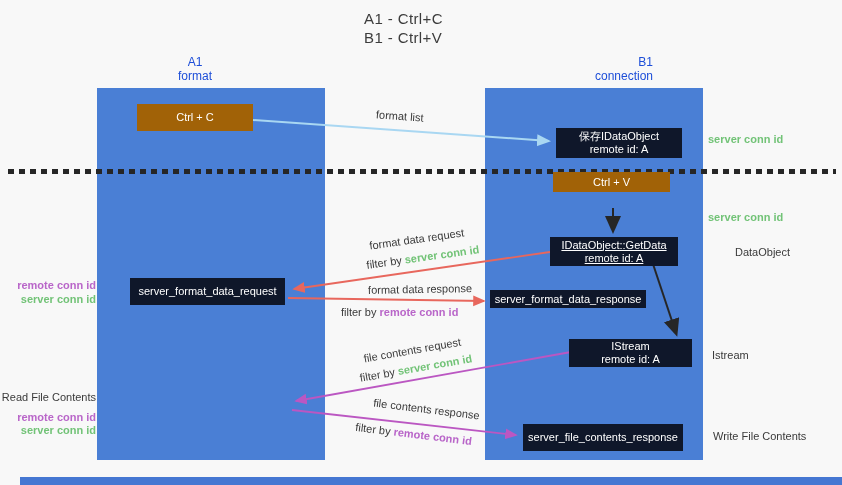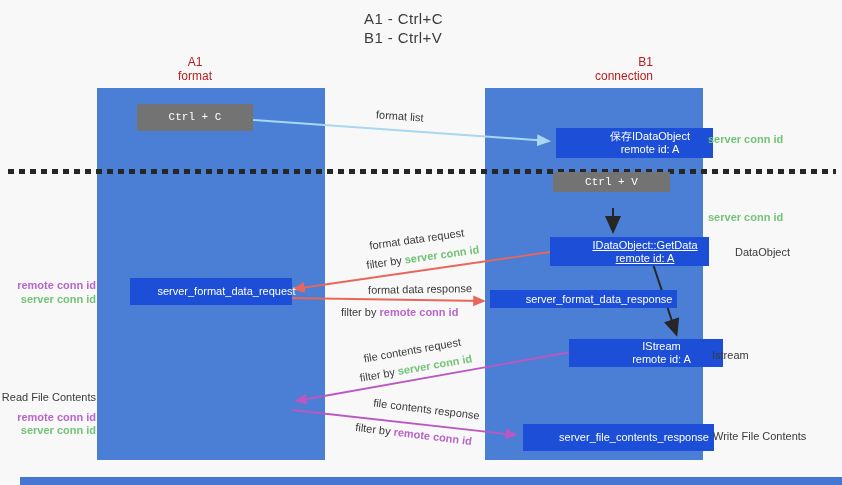--- a/index.html
+++ b/index.html
@@ -4,32 +4,32 @@
 <style>
   html,body{margin:0;padding:0;background:#f8f8f8;}
   .canvas{
     position:relative;width:842px;height:485px;overflow:hidden;
     background:#f8f8f8;
     font-family:"Liberation Sans", sans-serif;
     color:#3a3a3a;
   }
   .abs{position:absolute;}
   .title{left:364px;top:9px;font-size:15px;line-height:19px;letter-spacing:.4px;color:#3c3c3c;}
-  .lane-header{width:110px;top:55px;text-align:center;font-size:12px;line-height:14px;color:#b91c1c;}
+  .lane-header{width:110px;top:55px;text-align:center;font-size:12px;line-height:14px;color:#1d4ed8;}
   .lane{top:88px;height:372px;background:#4a7fd5;}
   .lane-left{left:97px;width:228px;}
   .lane-right{left:485px;width:218px;}
   .divider{left:8px;top:169px;width:828px;height:5px;
     background:repeating-linear-gradient(90deg,#262626 0 6px,transparent 6px 11px);}
   .bottom-bar{left:20px;top:477px;width:822px;height:8px;background:#4577d2;}
   .arrows{left:0;top:0;width:842px;height:485px;pointer-events:none;}
   .node{display:flex;flex-direction:column;align-items:center;justify-content:center;
     color:#fff;font-size:11px;line-height:13px;text-align:center;}
-  .green-node{background:#737373;font-family:Liberation Mono, monospace;}
-  .orange-node{background:#1d4ed8;padding-left:31px;}
+  .green-node{background:#a16207;}
+  .orange-node{background:#0f172a;}
   .edge-label{font-size:11px;white-space:nowrap;color:#3a3a3a;}
   .kw-green{color:#72c377;font-weight:bold;}
   .kw-purple{color:#b966c9;font-weight:bold;}
   .side-label{font-size:11px;white-space:nowrap;}
   .side-left{left:0;width:96px;text-align:right;}
   .bold{font-weight:bold;}
   .green-text{color:#72c377;}
   .purple-text{color:#b966c9;}
 </style>
 </head>
@@ -92,21 +92,21 @@
 
   <div class="abs node green-node" style="left:553px;top:172px;width:117px;height:20px;">
     <span>Ctrl + V</span>
   </div>
 
   <div class="abs node orange-node" style="left:550px;top:237px;width:128px;height:29px;text-decoration:underline;">
     <div>IDataObject::GetData</div>
     <div>remote id: A</div>
   </div>
 
-  <div class="abs node orange-node" style="left:130px;top:278px;width:131px;height:27px;">
+  <div class="abs node orange-node" style="left:130px;top:278px;width:155px;height:27px;">
     <span>server_format_data_request</span>
   </div>
 
   <div class="abs node orange-node" style="left:490px;top:290px;width:156px;height:18px;">
     <span>server_format_data_response</span>
   </div>
 
   <div class="abs node orange-node" style="left:569px;top:339px;width:123px;height:28px;">
     <div>IStream</div>
     <div>remote id: A</div>

